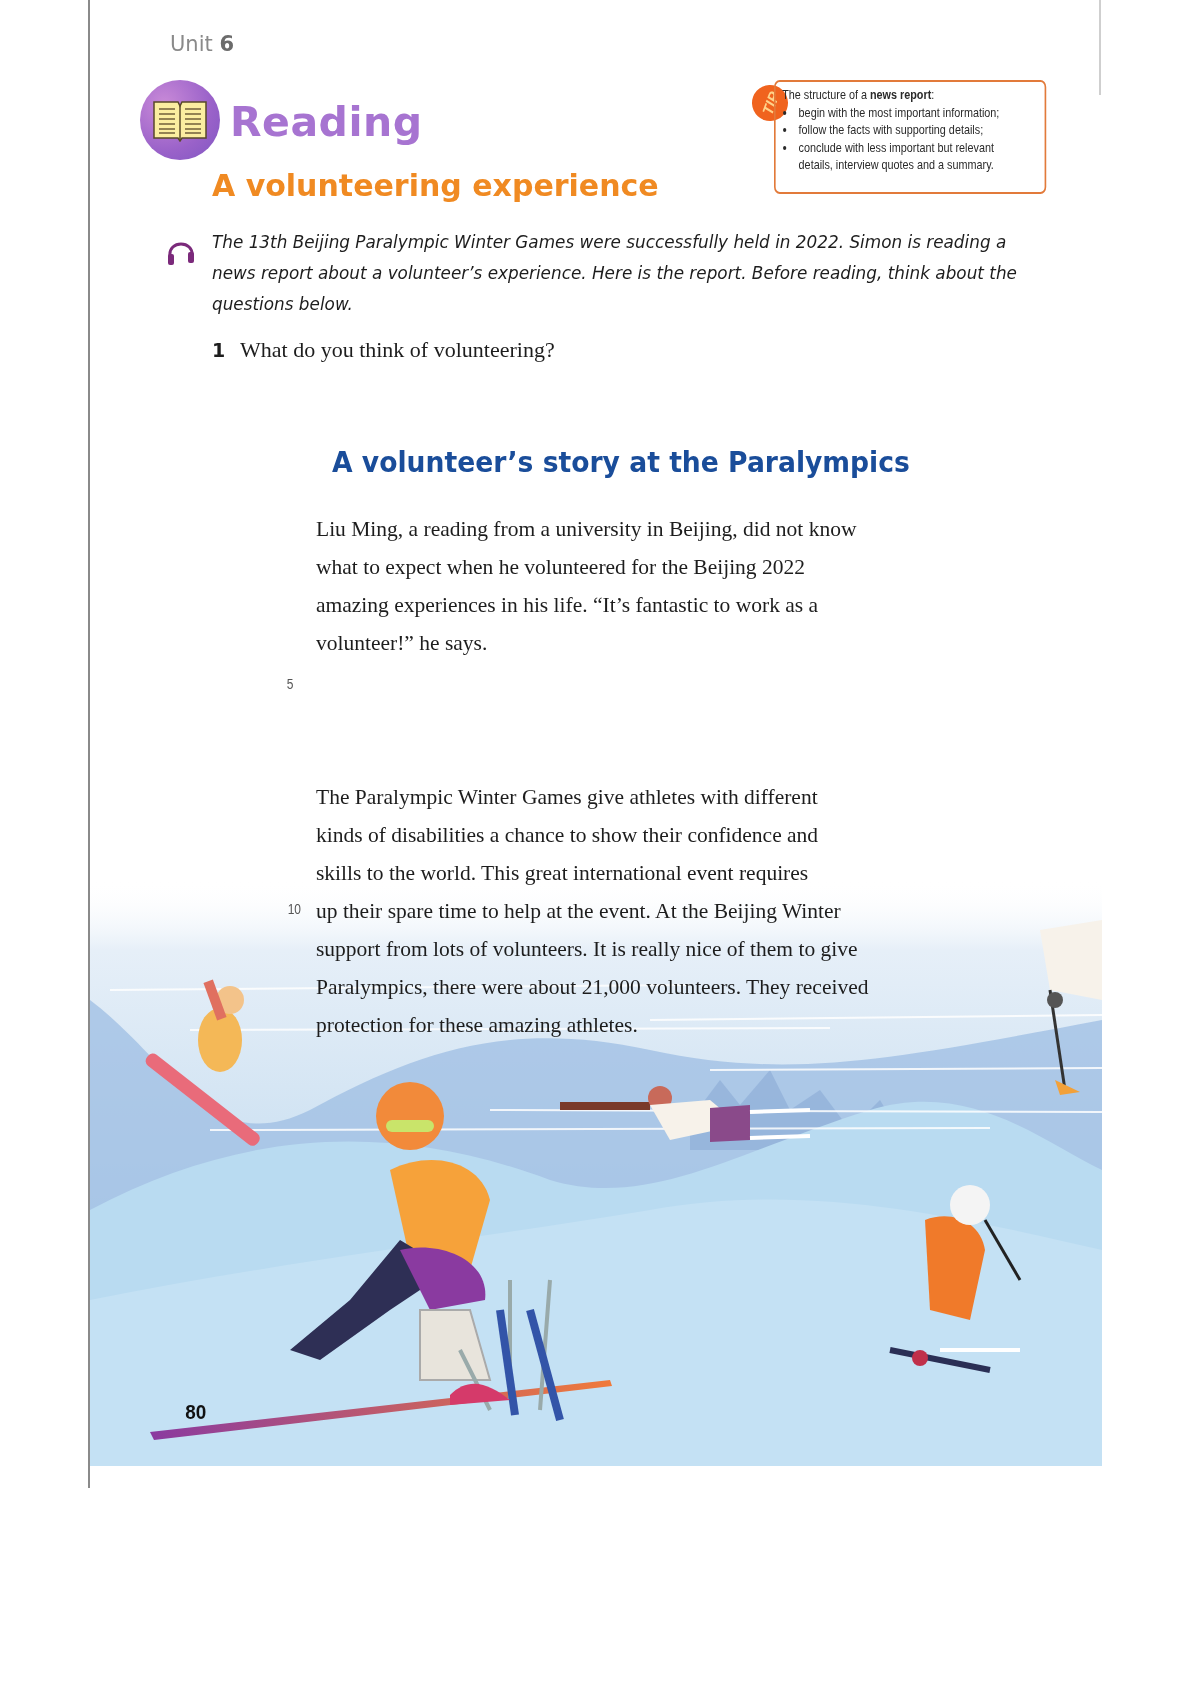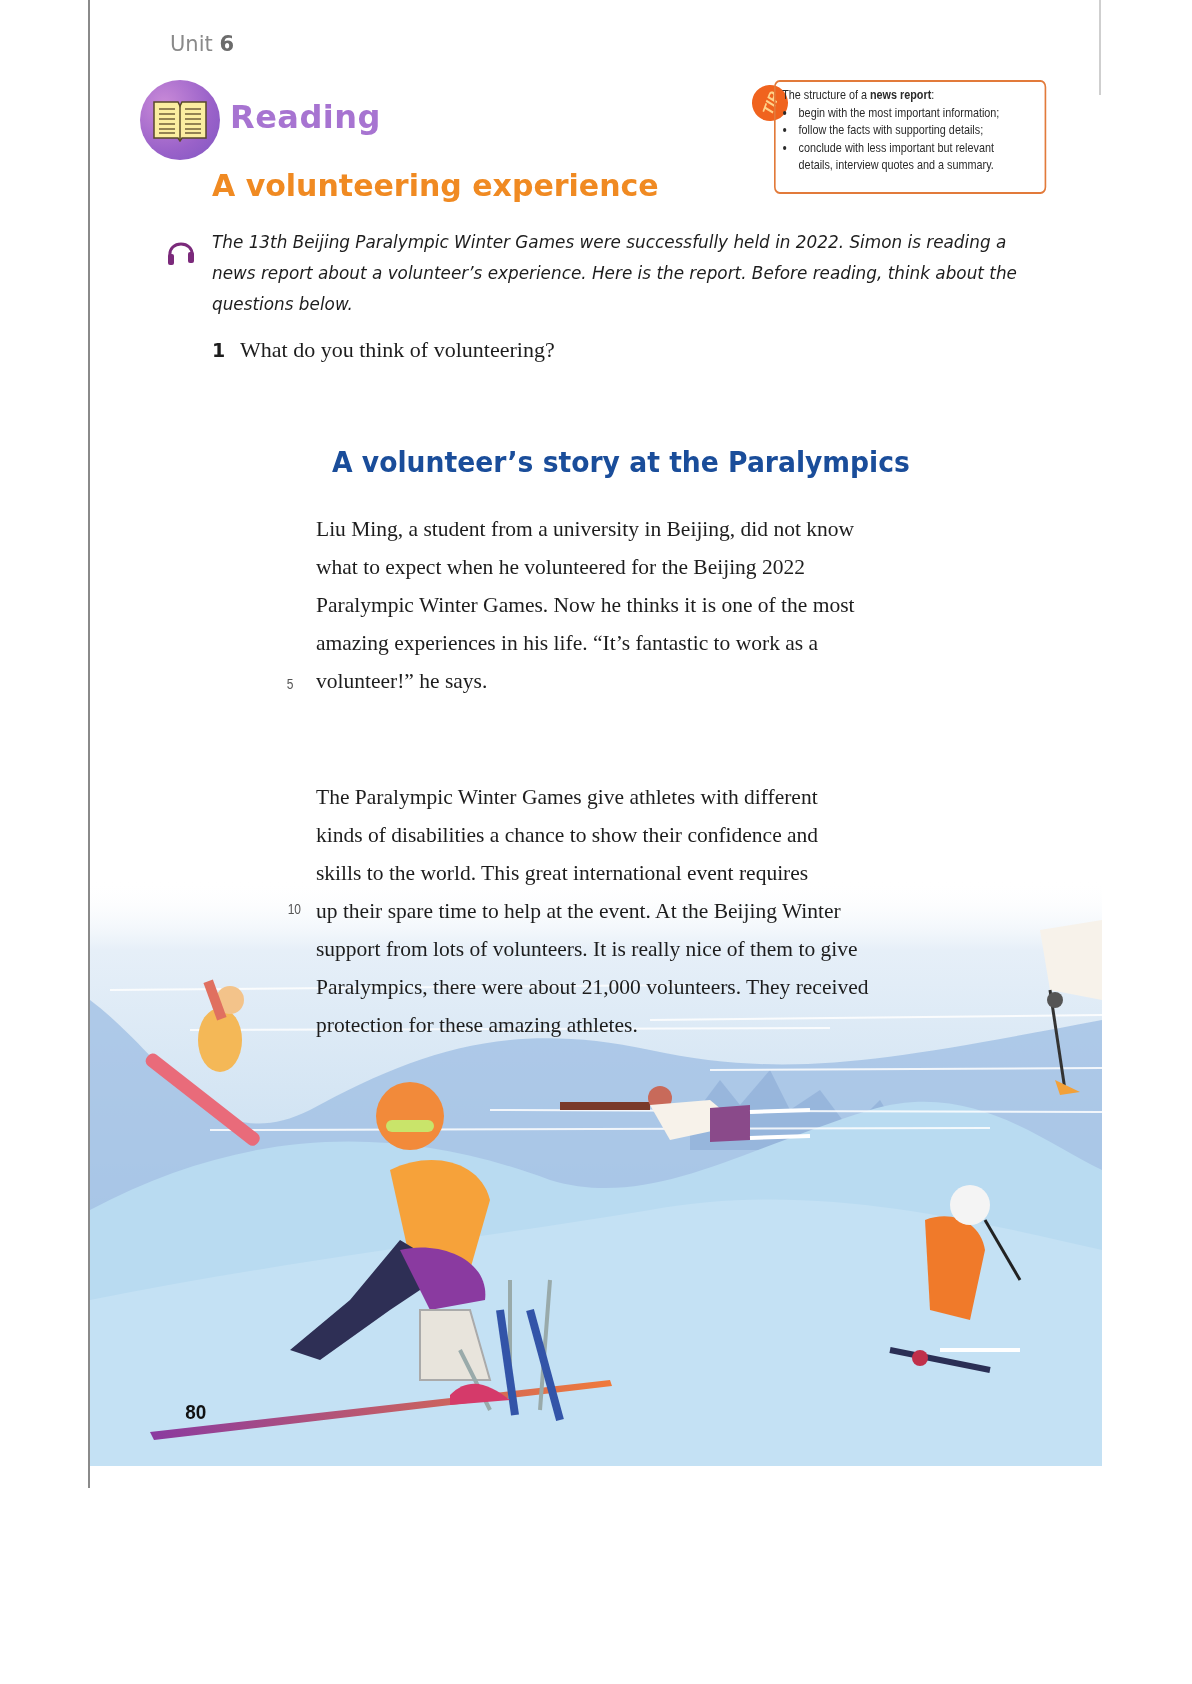--- a/index.html
+++ b/index.html
@@ -3,21 +3,21 @@
 <meta charset="utf-8">
 <style>
   html, body { margin:0; padding:0; background:#ffffff; }
   body { width:1192px; height:1684px; position:relative; overflow:hidden; font-family:"Liberation Serif", serif; }
   .page { position:absolute; left:88px; top:0; width:1012px; height:1488px; background:#ffffff; border-left:2px solid #8a8a8a; overflow:hidden; }
   .right-edge { position:absolute; left:1099px; top:0; width:2px; height:95px; background:#cfcfcf; }
   .unit { position:absolute; left:80px; top:32px; font-family:"DejaVu Sans", sans-serif; font-size:21px; color:#8a8a8a; }
   .unit b { color:#6b6b6b; }
   .reading-icon { position:absolute; left:50px; top:80px; width:80px; height:80px; border-radius:50%; background:radial-gradient(circle at 30% 30%, #c98ad8, #9a62c9 60%, #7f55c2); }
   .reading-icon svg { position:absolute; left:11px; top:18px; }
-  .reading-label { position:absolute; left:140px; top:98px; font-family:"DejaVu Sans", sans-serif; font-weight:bold; font-size:32px; color:#a774d1; letter-spacing:0.5px; }
+  .reading-label { position:absolute; left:140px; top:98px; font-family:"DejaVu Sans", sans-serif; font-weight:bold; font-size:41px; color:#a774d1; letter-spacing:0.5px; }
   .subtitle { position:absolute; left:122px; top:168px; font-family:"DejaVu Sans", sans-serif; font-weight:bold; font-size:30px; color:#f08a22; }
   .tip-badge { position:absolute; left:662px; top:85px; width:36px; height:36px; border-radius:50%; background:#f0631e; color:#ffd38a; font-family:"Liberation Sans", sans-serif; font-style:italic; font-weight:bold; font-size:15px; display:flex; align-items:center; justify-content:center; transform:rotate(-70deg); }
   .tip-box { position:absolute; left:684px; top:80px; width:270px; height:114px; border:2px solid #e27a3a; border-radius:7px; padding:4px 6px 4px 8px; box-sizing:border-box; font-family:"Liberation Sans", sans-serif; font-size:13.2px; line-height:17.5px; color:#2a2a2a; transform:scaleX(0.82); transform-origin:left top; width:332px; }
   .tip-box ul { margin:0; padding:0 0 0 16px; }
   .tip-box li { margin:0; padding-left:4px; }
   .tip-box li.cont { list-style:none; }
   .headphones { position:absolute; left:76px; top:234px; }
   .intro { position:absolute; left:122px; top:226px; width:680px; font-family:"DejaVu Sans", sans-serif; font-style:italic; font-size:18.5px; line-height:31px; color:#1d1d1d; transform:scaleX(0.91); transform-origin:left top; width:900px; }
   .questions { position:absolute; left:122px; top:334px; font-size:22px; line-height:31px; color:#1d1d1d; }
   .questions .num { font-family:"DejaVu Sans", sans-serif; font-weight:bold; font-size:19px; display:inline-block; width:28px; }
@@ -152,23 +152,22 @@
       <path d="M950 50 L1012 40 L1012 120 L960 110 Z" fill="#f7f2ea"></path>
       <line x1="960" y1="110" x2="975" y2="210" stroke="#333" stroke-width="3"></line>
       <circle cx="965" cy="120" r="8" fill="#555"></circle>
       <path d="M965 200 L990 212 L970 215 Z" fill="#f2a13a"></path>
     </g>
   </svg>
 
   <div class="article-title">A volunteer’s story at the Paralympics</div>
 
   <div class="para p1">
-    <div>Liu Ming, a student from a university in Beijing, did not know</div>
+    <div>Liu Ming, a reading from a university in Beijing, did not know</div>
     <div>what to expect when he volunteered for the Beijing 2022</div>
-    <div>Paralympic Winter Games. Now he thinks it is one of the most</div>
     <div>amazing experiences in his life. “It’s fantastic to work as a</div>
     <div>volunteer!” he says.</div>
   </div>
   <div class="line-num ln5">5</div>
 
   <div class="para p2">
     <div>The Paralympic Winter Games give athletes with different</div>
     <div>kinds of disabilities a chance to show their confidence and</div>
     <div>skills to the world. This great international event requires</div>
     <div>up their spare time to help at the event. At the Beijing Winter</div>

